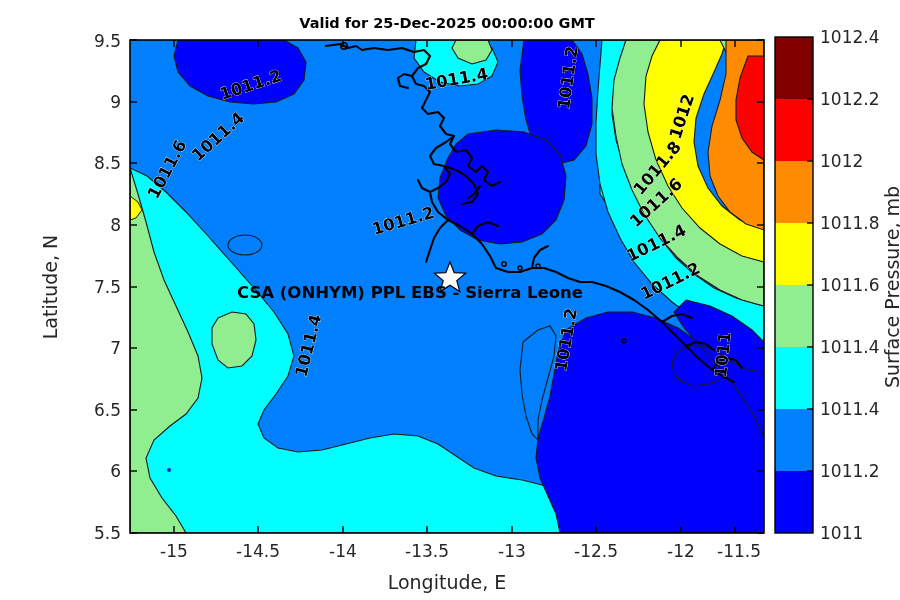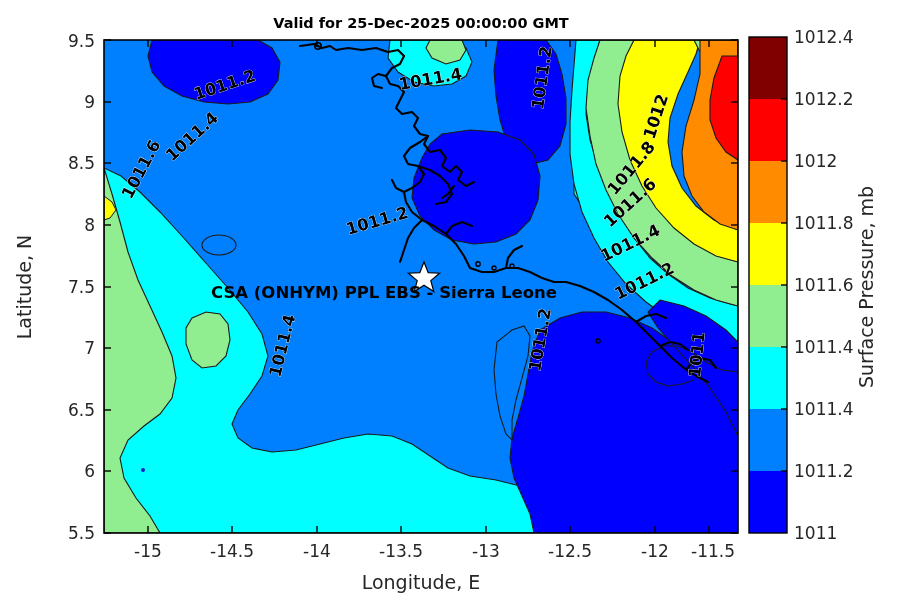--- a/index.html
+++ b/index.html
@@ -1,21 +1,21 @@
 <!DOCTYPE html>
 <html><head>
 <meta charset="utf-8">
 <style>
   html,body{margin:0;padding:0;}
   body{
     width:900px;height:600px;background:#ffffff;
     font-family:"DejaVu Sans","Liberation Sans",sans-serif;
     overflow:hidden;position:relative;
   }
-  #root{position:absolute;inset:0;}
+  #root{position:absolute;inset:0;padding-left:26px;}
   svg{display:block;}
   .tick-lbl{font-size:17px;fill:#262626;font-family:"DejaVu Sans","Liberation Sans",sans-serif;}
   .ax-title{font-size:19px;fill:#262626;font-family:"DejaVu Sans","Liberation Sans",sans-serif;}
   .cb-lbl{font-size:17px;fill:#262626;font-family:"DejaVu Sans","Liberation Sans",sans-serif;}
   .fig-title{font-size:14.5px;font-weight:bold;fill:#000;font-family:"DejaVu Sans","Liberation Sans",sans-serif;}
   .clabel{font-size:16.5px;font-weight:bold;fill:#000;
           font-family:"DejaVu Sans","Liberation Sans",sans-serif;
           paint-order:stroke;stroke:#ffffff;stroke-width:0.6px;stroke-linejoin:round;}
   .site-lbl{font-size:16.5px;font-weight:bold;fill:#000;font-family:"DejaVu Sans","Liberation Sans",sans-serif;}
 </style>

